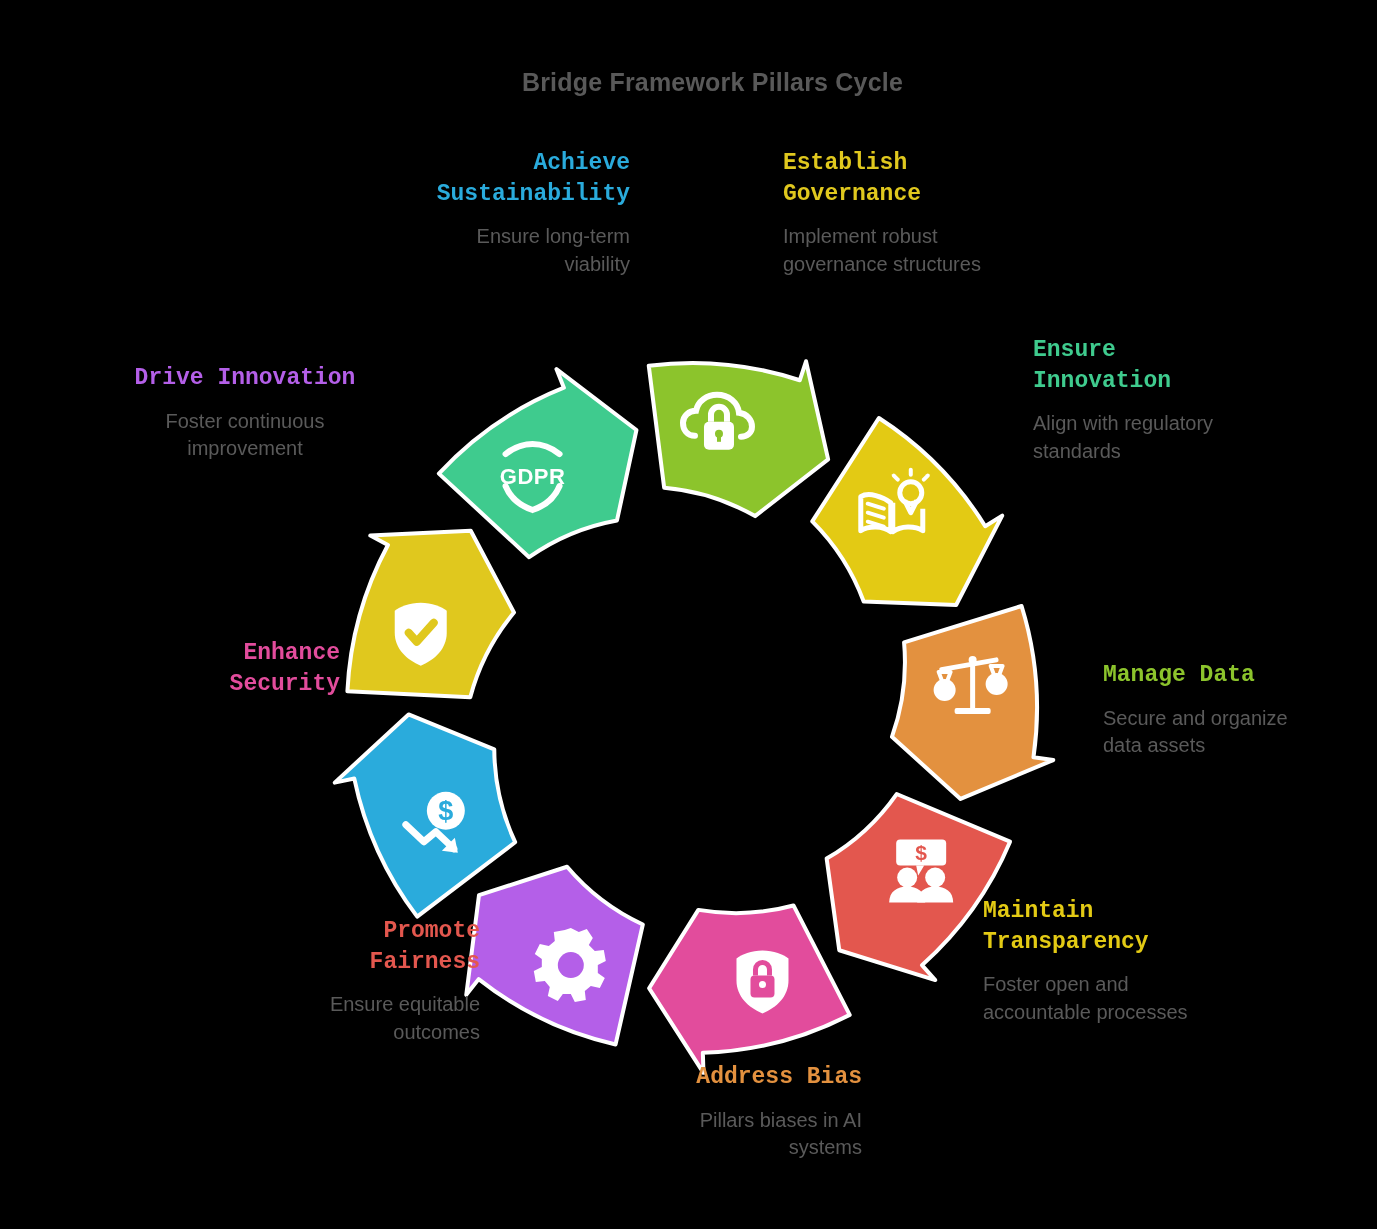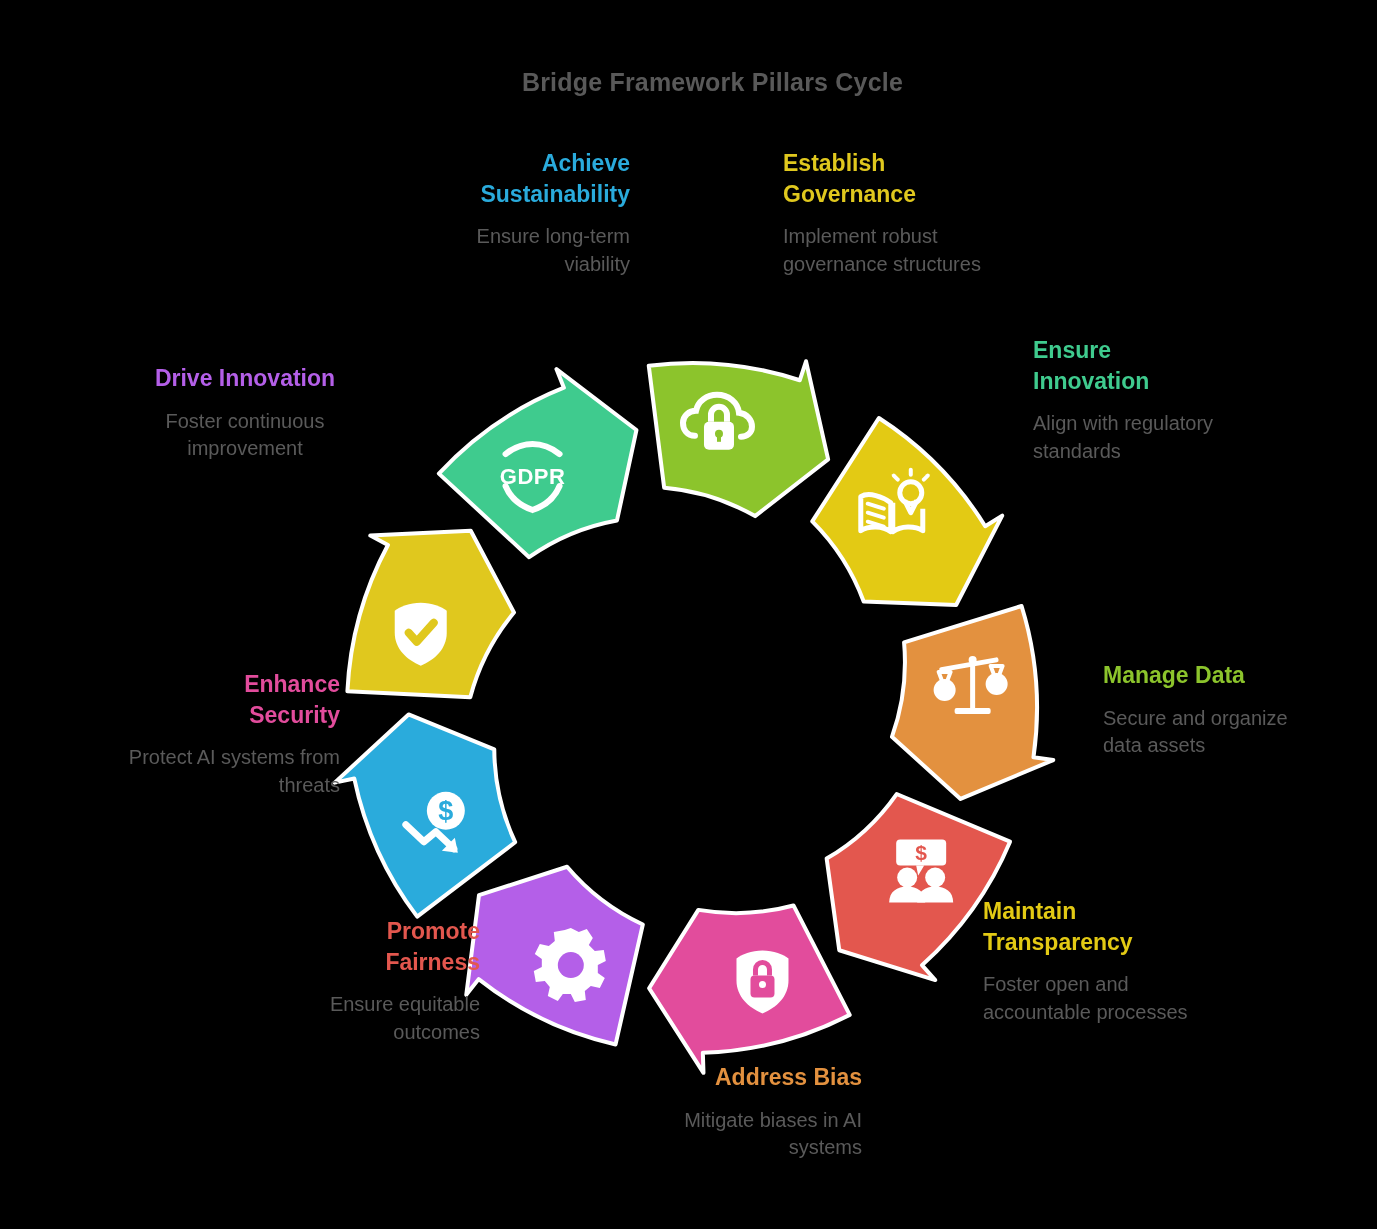--- a/index.html
+++ b/index.html
@@ -34,20 +34,21 @@
   }
   .label-block {
     position: absolute;
   }
   .label-title {
     font-size: 23px;
     font-weight: bold;
     line-height: 1.33;
     margin: 0 0 14px 0;
     white-space: pre-line;
+    font-family: Liberation Mono, monospace;
   }
   .label-desc {
     font-size: 20px;
     color: #5a5a5a;
     line-height: 1.38;
     margin: 0;
     white-space: pre-line;
   }
   .ta-right { text-align: right; }
   .ta-left  { text-align: left; }
@@ -179,34 +180,32 @@
 data assets</div>
       </div>
       <div class="label-block ta-left" style="left: 983px; top: 896px; width: 300px;">
         <div class="label-title" style="color: rgb(227, 202, 20);">Maintain
 Transparency</div>
         <div class="label-desc">Foster open and
 accountable processes</div>
       </div>
       <div class="label-block ta-center" style="left: 562px; top: 1062px; width: 300px;">
         <div class="label-title" style="color: rgb(227, 145, 63);">Address Bias</div>
-        <div class="label-desc">Mitigate biases in AI
+        <div class="label-desc">Pillars biases in AI
 systems</div>
       </div>
       <div class="label-block ta-right" style="left: 180px; top: 916px; width: 300px;">
         <div class="label-title" style="color: rgb(227, 87, 78);">Promote
 Fairness</div>
         <div class="label-desc">Ensure equitable
 outcomes</div>
       </div>
-      <div class="label-block ta-right" style="left: 40px; top: 669px; width: 300px;">
+      <div class="label-block ta-right" style="left: 40px; top: 638px; width: 300px;">
         <div class="label-title" style="color: rgb(226, 76, 156);">Enhance
 Security</div>
-        <div class="label-desc">Protect AI systems from
-threats</div>
       </div>
       <div class="label-block ta-right" style="left: 95px; top: 363px; width: 300px; text-align: center;">
         <div class="label-title" style="color: rgb(180, 95, 232);">Drive Innovation</div>
         <div class="label-desc">Foster continuous
 improvement</div>
       </div>
       <div class="label-block ta-right" style="left: 330px; top: 148px; width: 300px;">
         <div class="label-title" style="color: rgb(42, 171, 220);">Achieve
 Sustainability</div>
         <div class="label-desc">Ensure long-term

